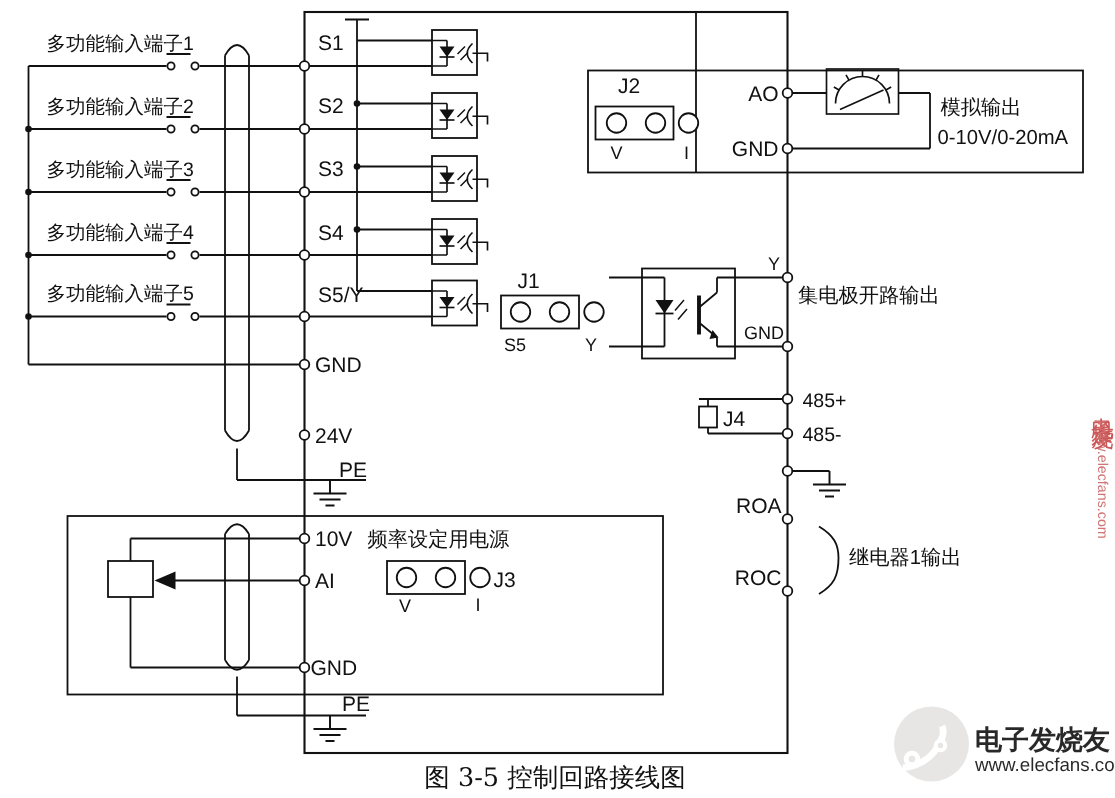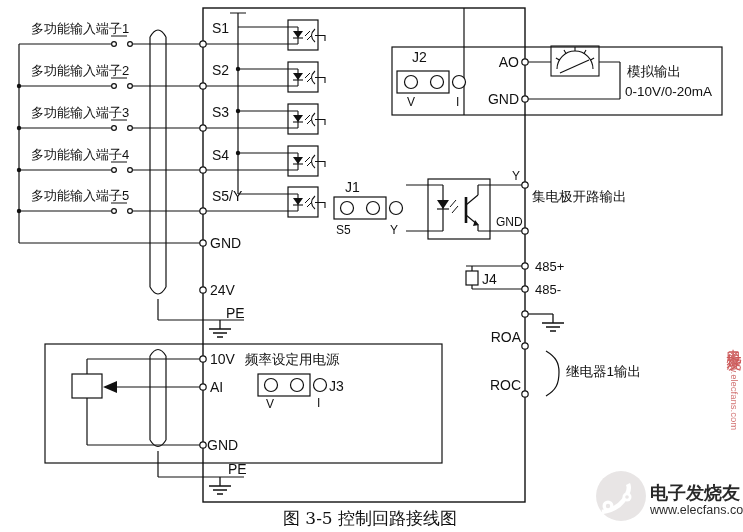--- a/index.html
+++ b/index.html
@@ -1,17 +1,17 @@
 <!DOCTYPE html>
 <html><head>
 <meta charset="utf-8">
 <style>
   html,body{margin:0;padding:0;background:#fff;}
   .stage{position:relative;width:743px;height:532px;background:#fff;overflow:hidden;
-         font-family:"Liberation Sans", sans-serif;text-align:center;}
+         font-family:"Liberation Sans", sans-serif;}
   svg{position:absolute;left:0;top:0;}
   svg text{font-family:"Liberation Sans", sans-serif;fill:#111;}
   .cap{font-family:"DejaVu Serif", serif;font-size:17px;}
   .t14{font-size:14px;}
   .t13{font-size:13px;}
   .t12{font-size:12px;}
   .zh{font-size:13.5px;}
   .wm-vert{position:absolute;left:722px;top:266px;width:20px;height:235px;
            writing-mode:vertical-rl;text-orientation:mixed;line-height:1.05;
            color:#c03030;opacity:.8;}

